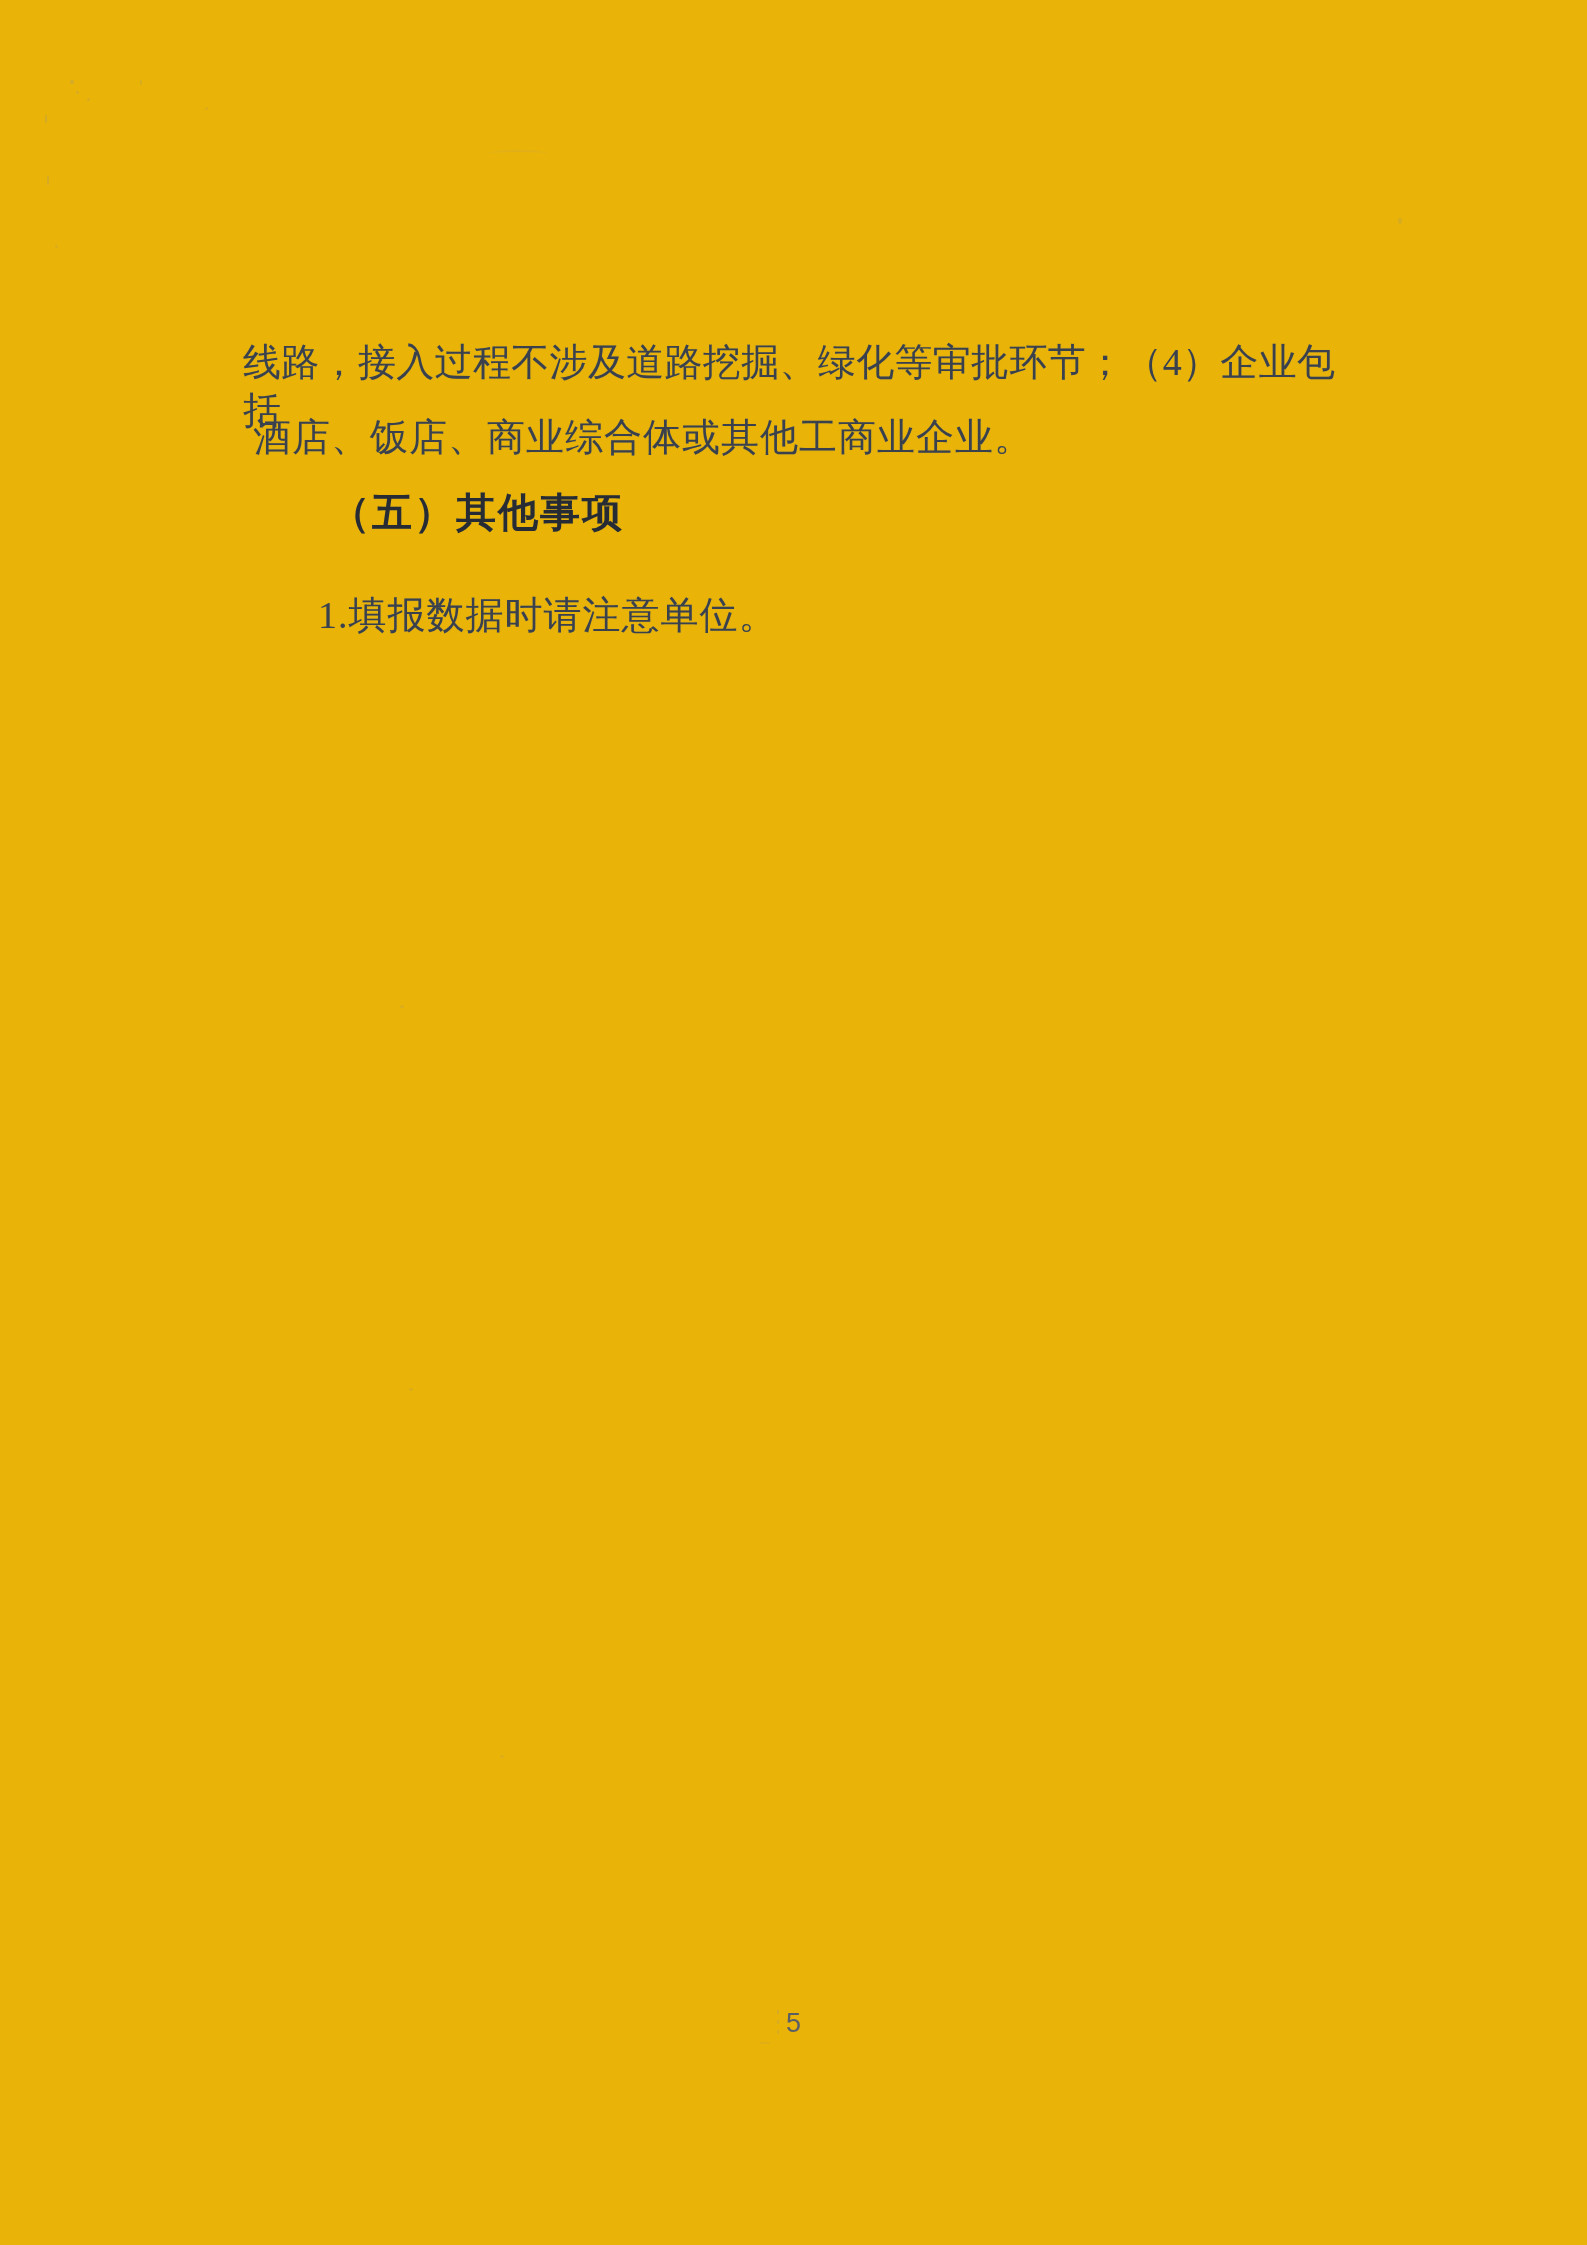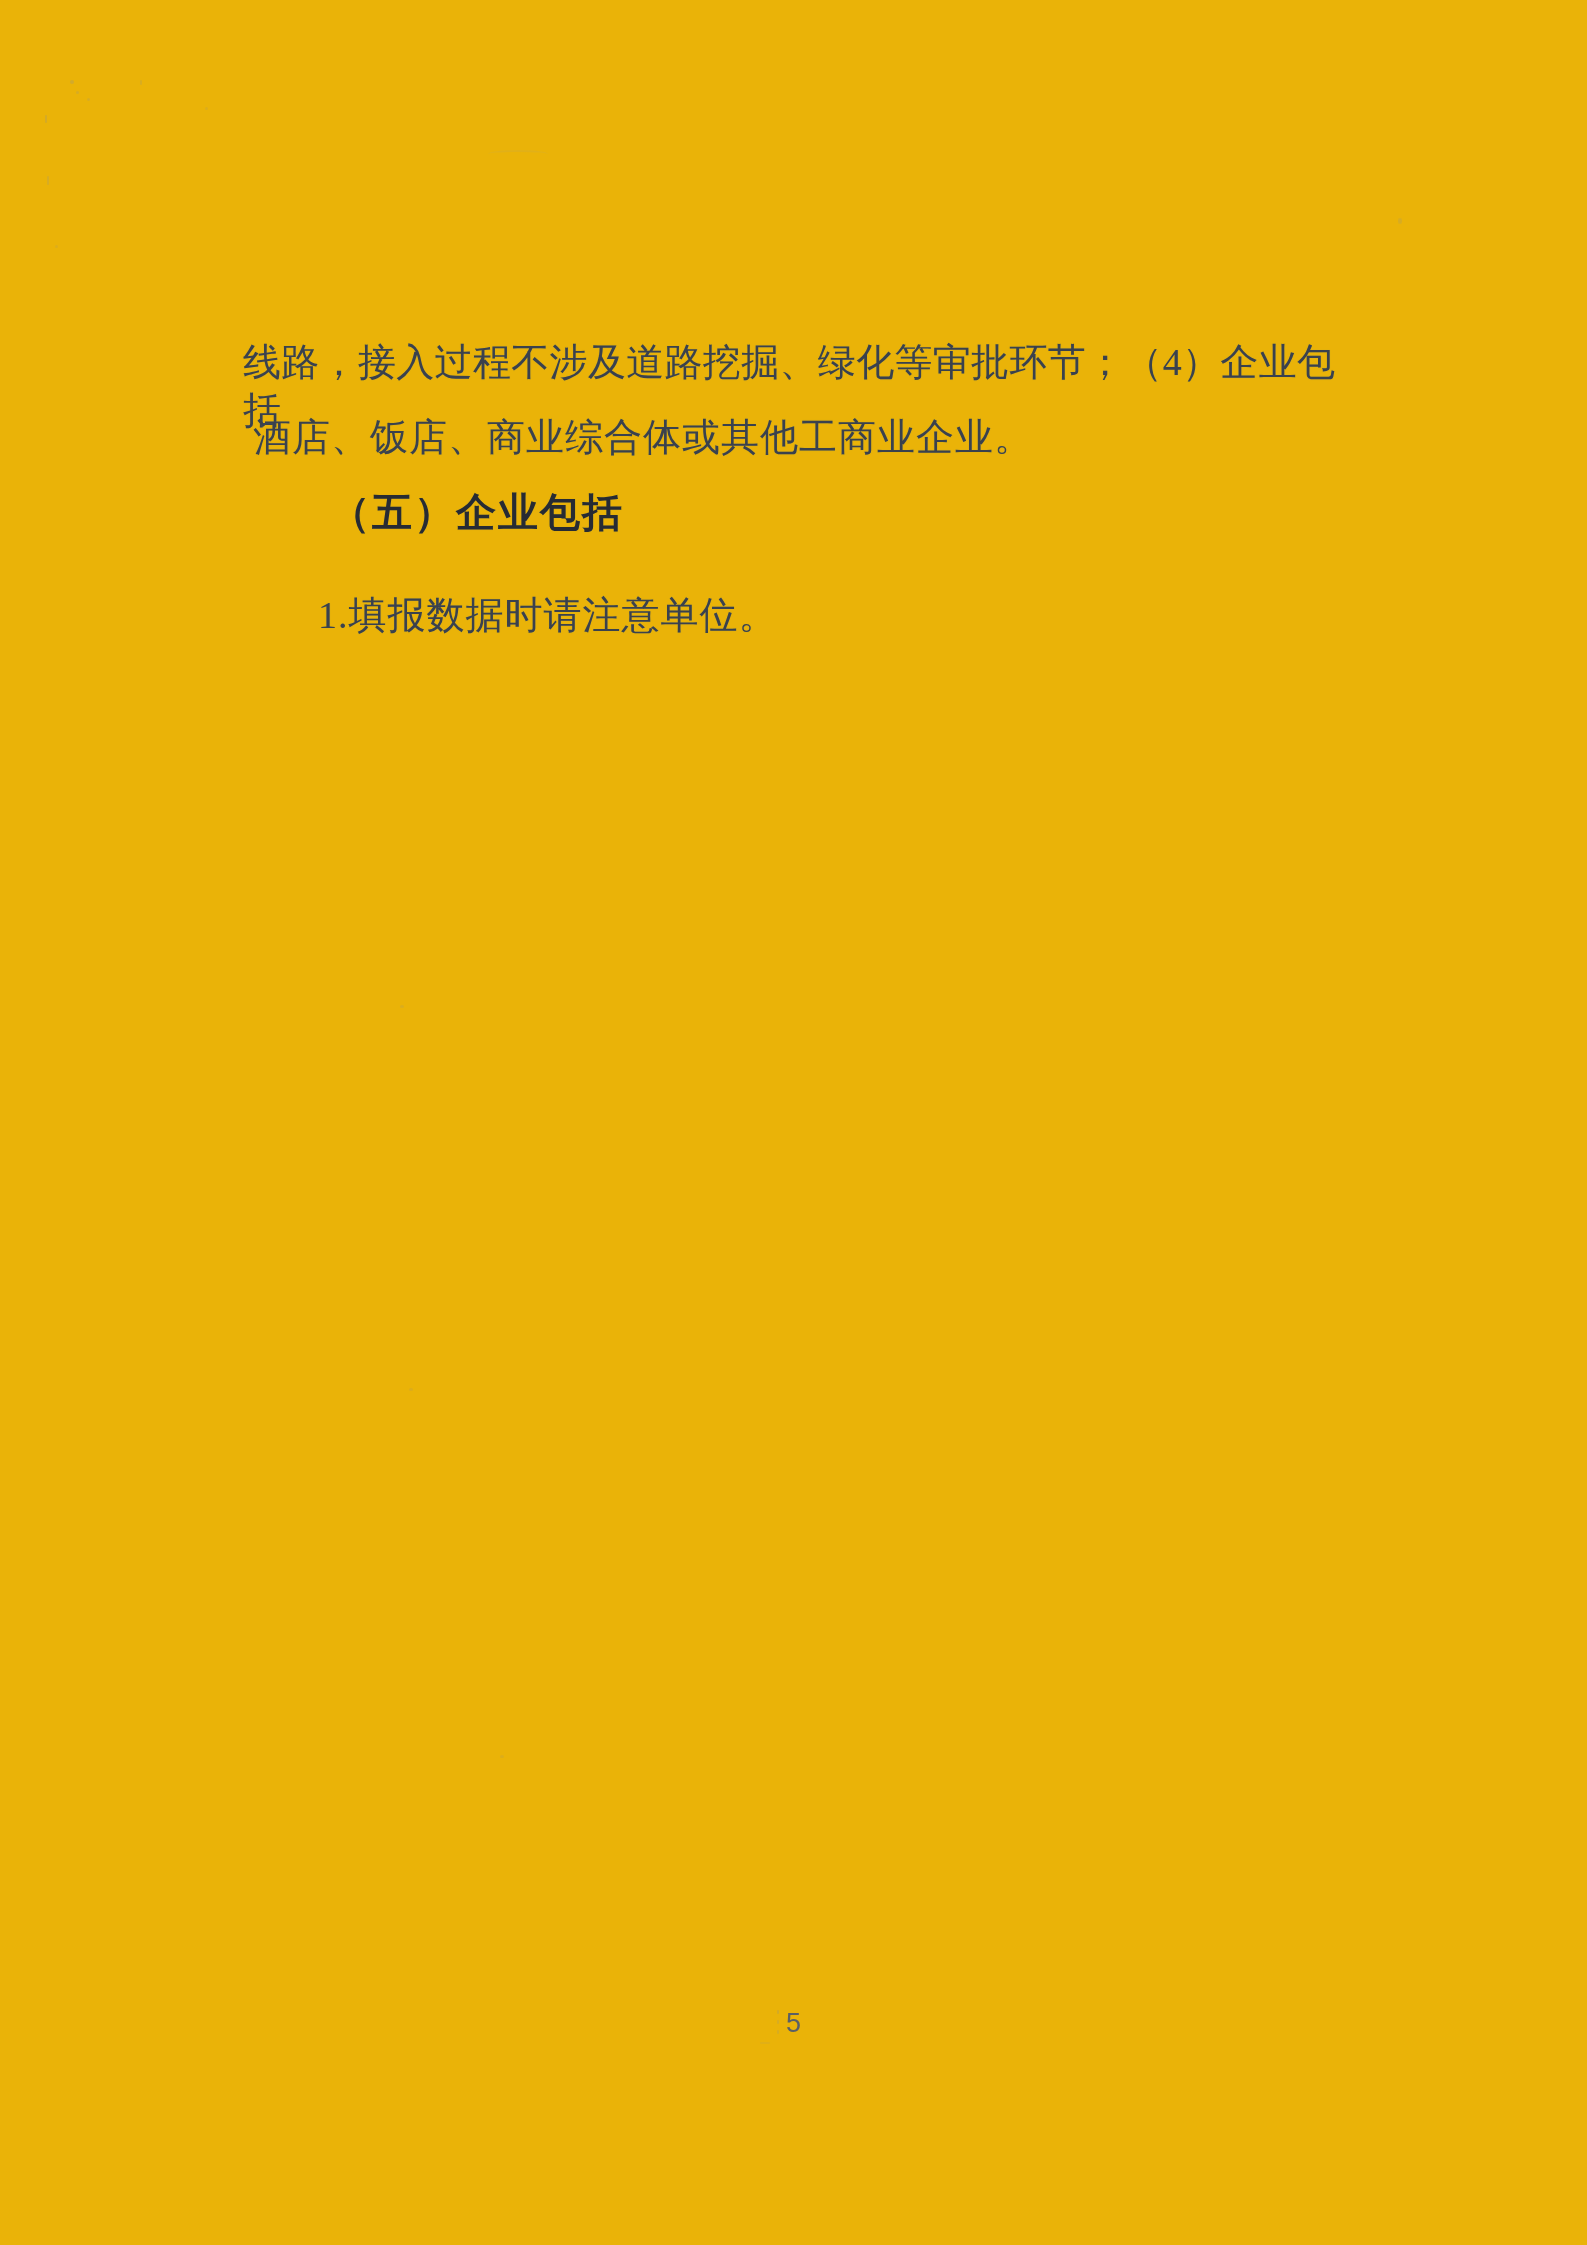--- a/index.html
+++ b/index.html
@@ -81,21 +81,21 @@
 </style>
 </head>
 <body>
 
 <div class="page">
 
   <div class="text-line justified" style="left: 243px; top: 338px;">线路，接入过程不涉及道路挖掘、绿化等审批环节；（4）企业包括</div>
 
   <div class="text-line" style="left: 253px; top: 413px;">酒店、饭店、商业综合体或其他工商业企业。</div>
 
-  <div class="section-heading" style="left: 330px; top: 487px;">（五）企业包括</div>
+  <div class="section-heading" style="left: 330px; top: 487px;">（五）其他事项</div>
 
   <div class="text-line" style="left: 318px; top: 591px;">1.填报数据时请注意单位。</div>
 
   <div class="page-number">5</div>
 
   <div class="speck s1"></div>
   <div class="speck s2"></div>
   <div class="speck s3"></div>
   <div class="speck s4"></div>
   <div class="speck s5"></div>

